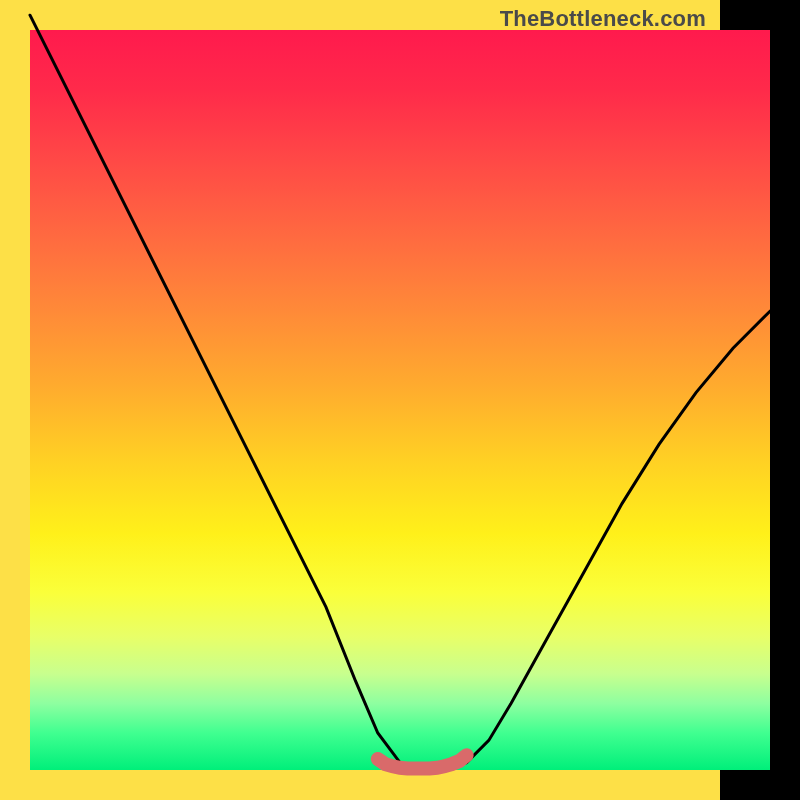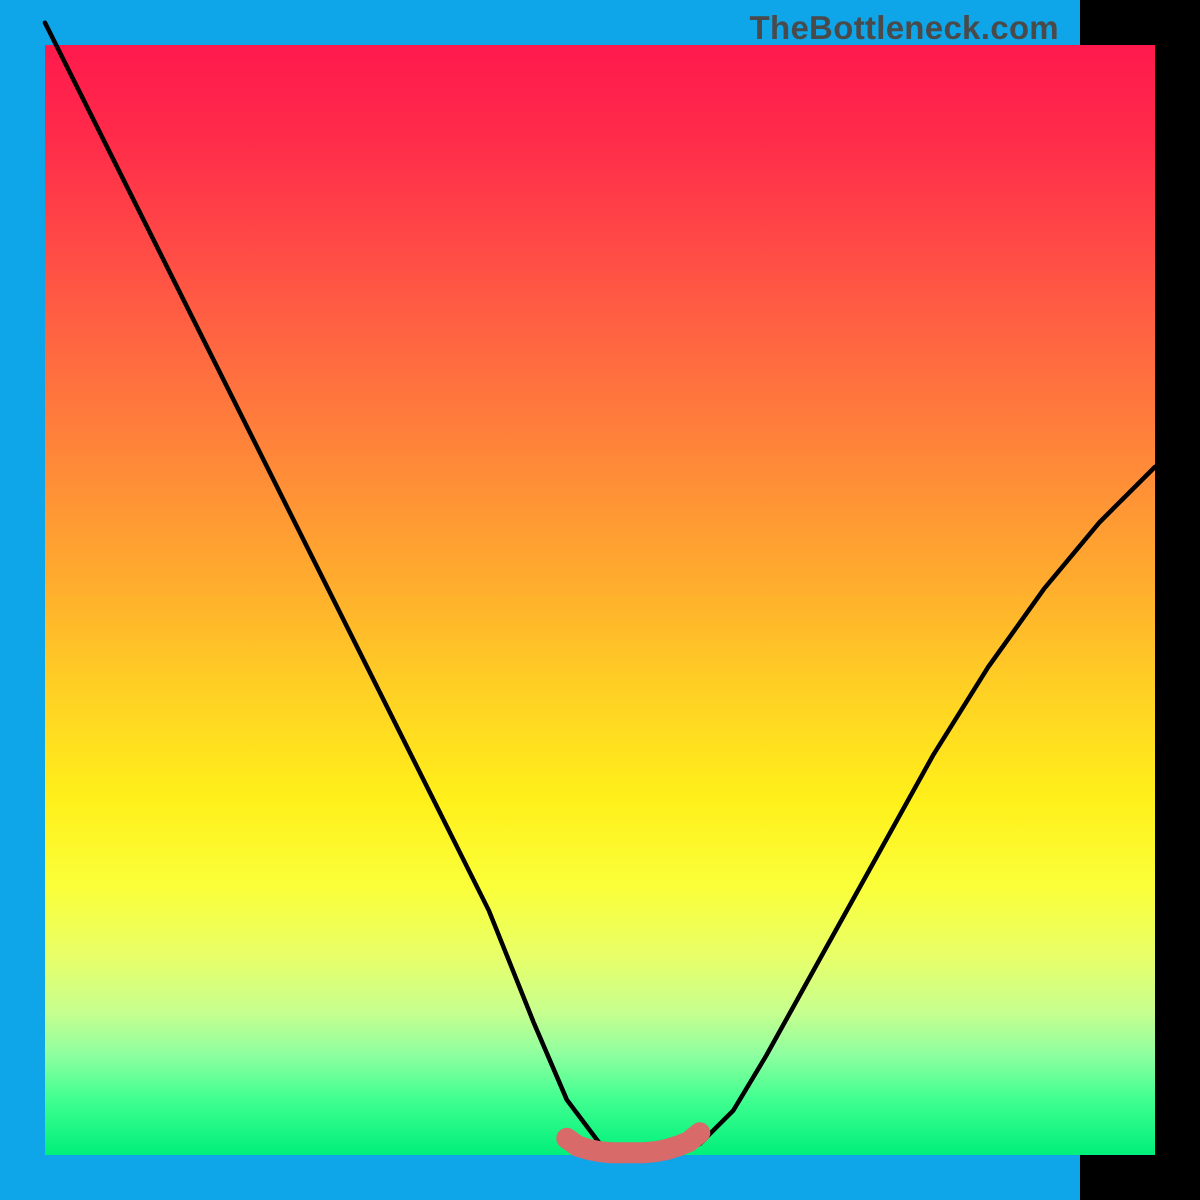--- a/index.html
+++ b/index.html
@@ -8,21 +8,21 @@
     width: 800px;
     height: 800px;
     overflow: hidden;
     background: #000;
     font-family: Arial, Helvetica, sans-serif;
   }
   .frame {
     position: relative;
     width: 720px;
     height: 800px;
-    background: #0ea5e9;
+    background: #fde047;
   }
   .plot-area {
     position: absolute;
     left: 30px;
     top: 30px;
     width: 740px;
     height: 740px;
     
     background: linear-gradient(to bottom,
       #ff1a4d 0%,

